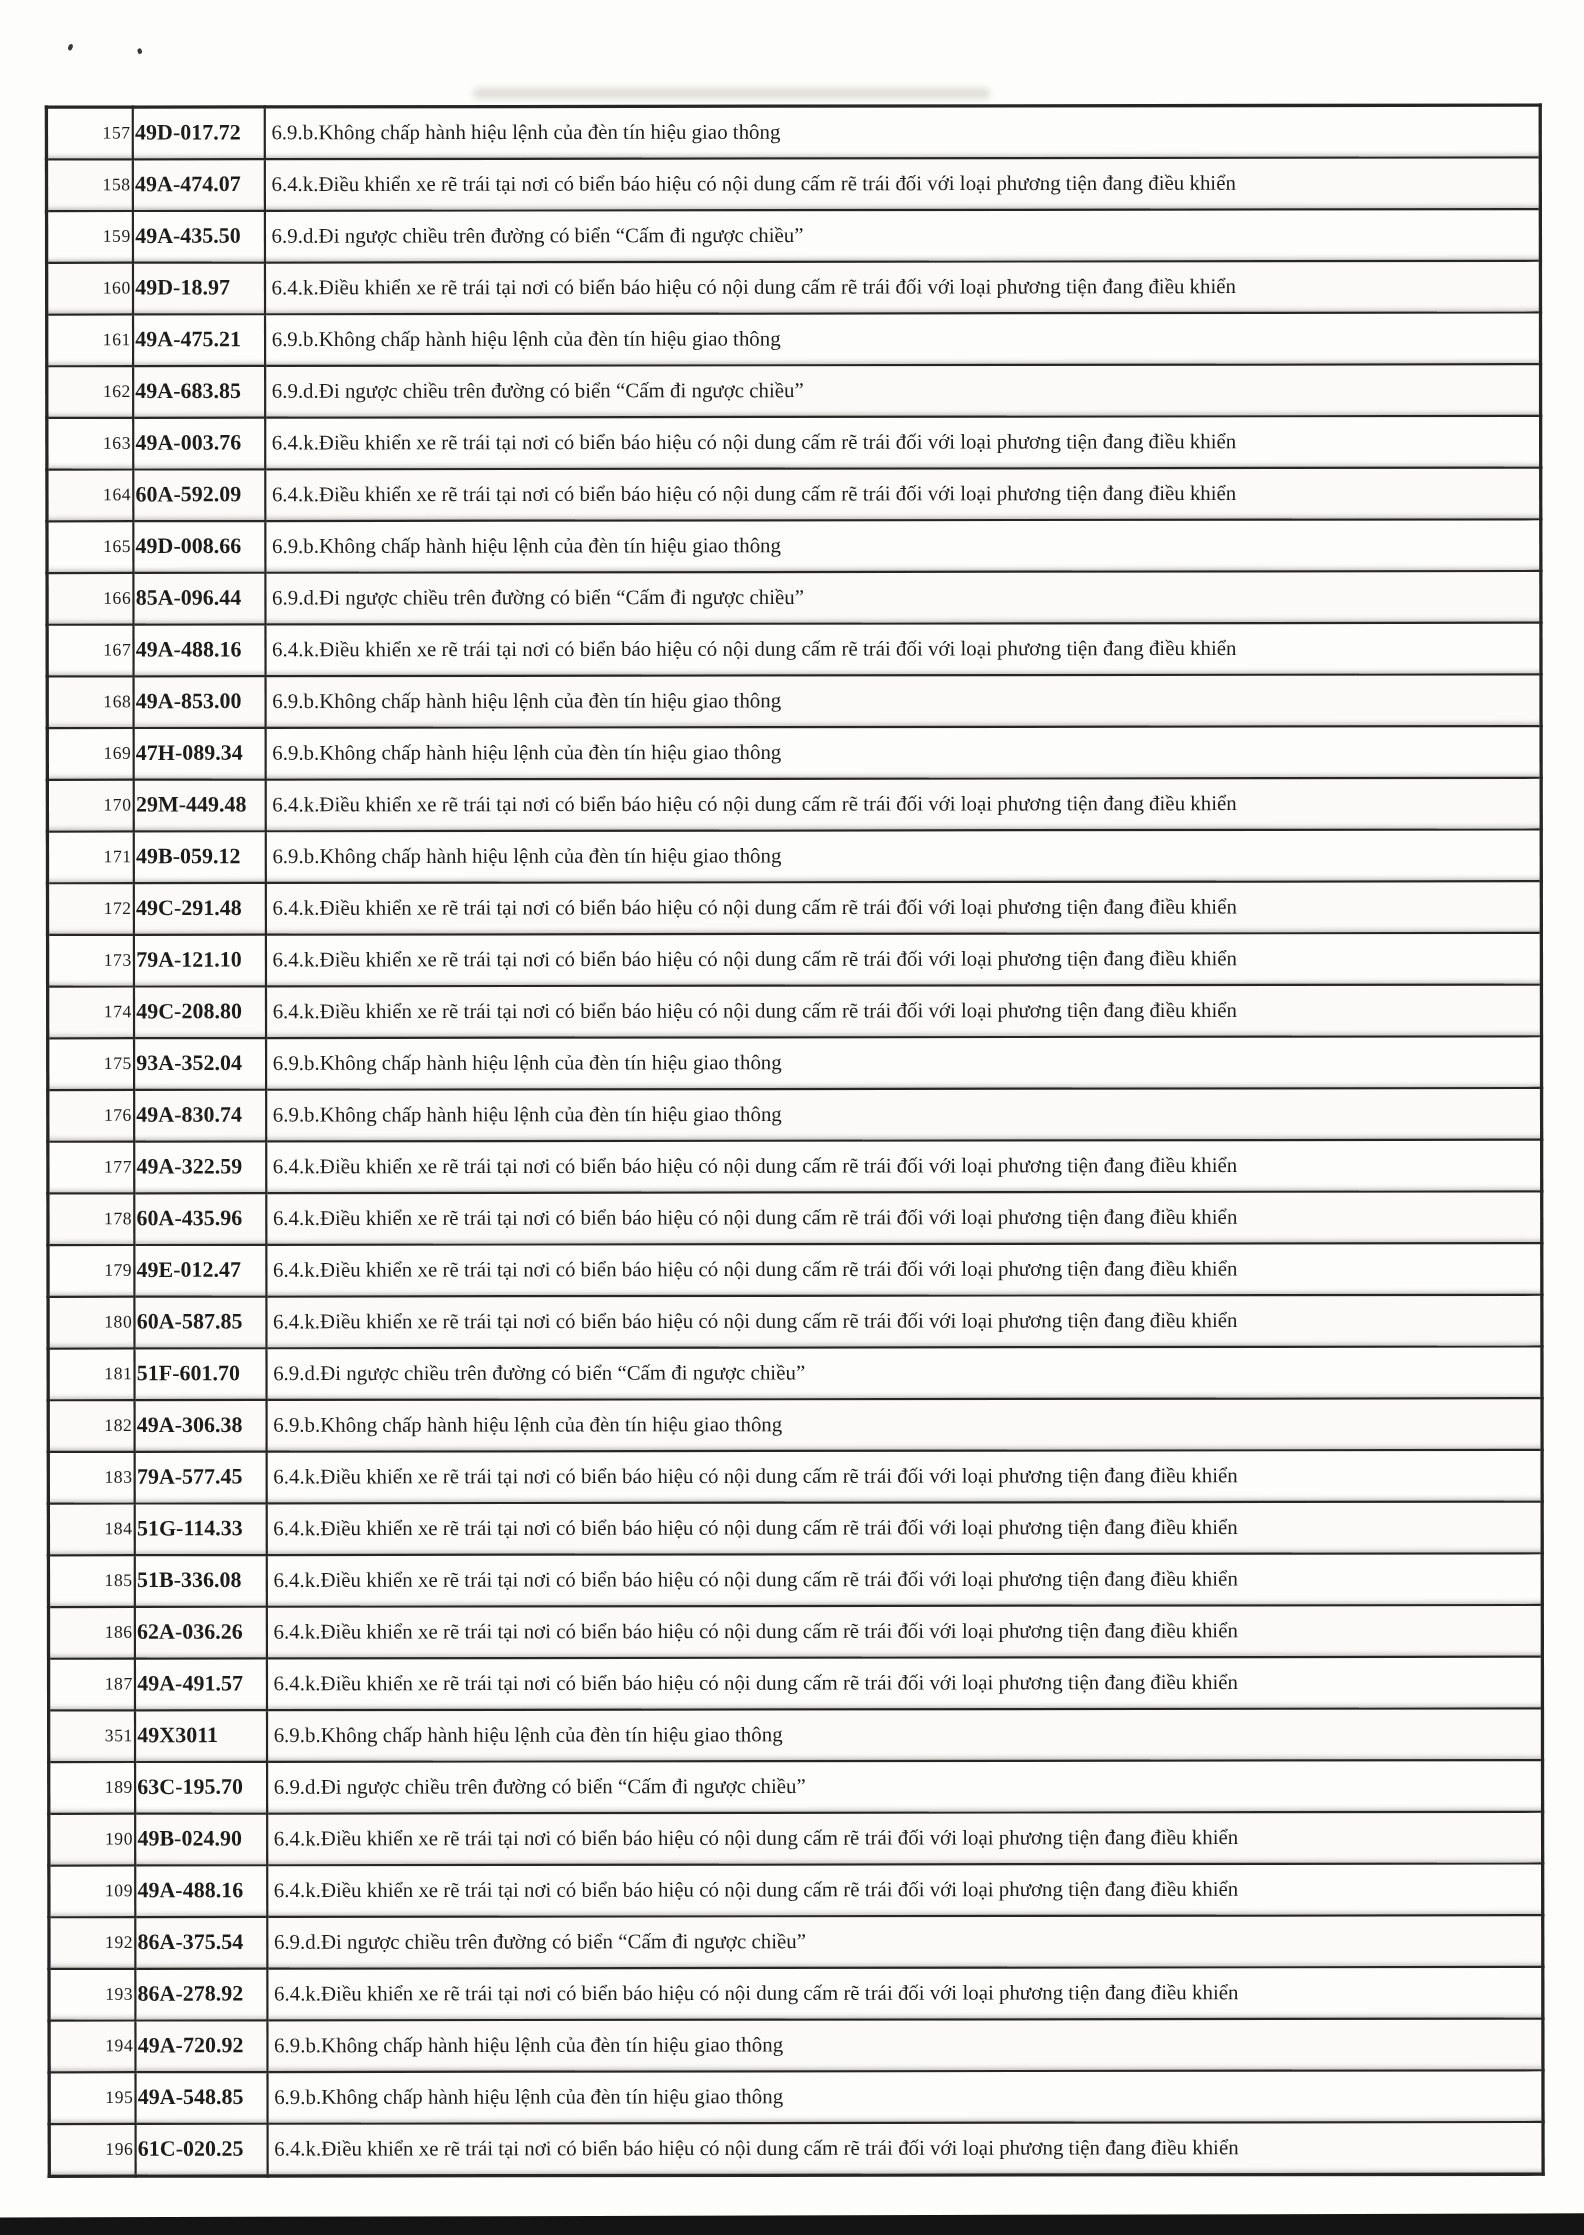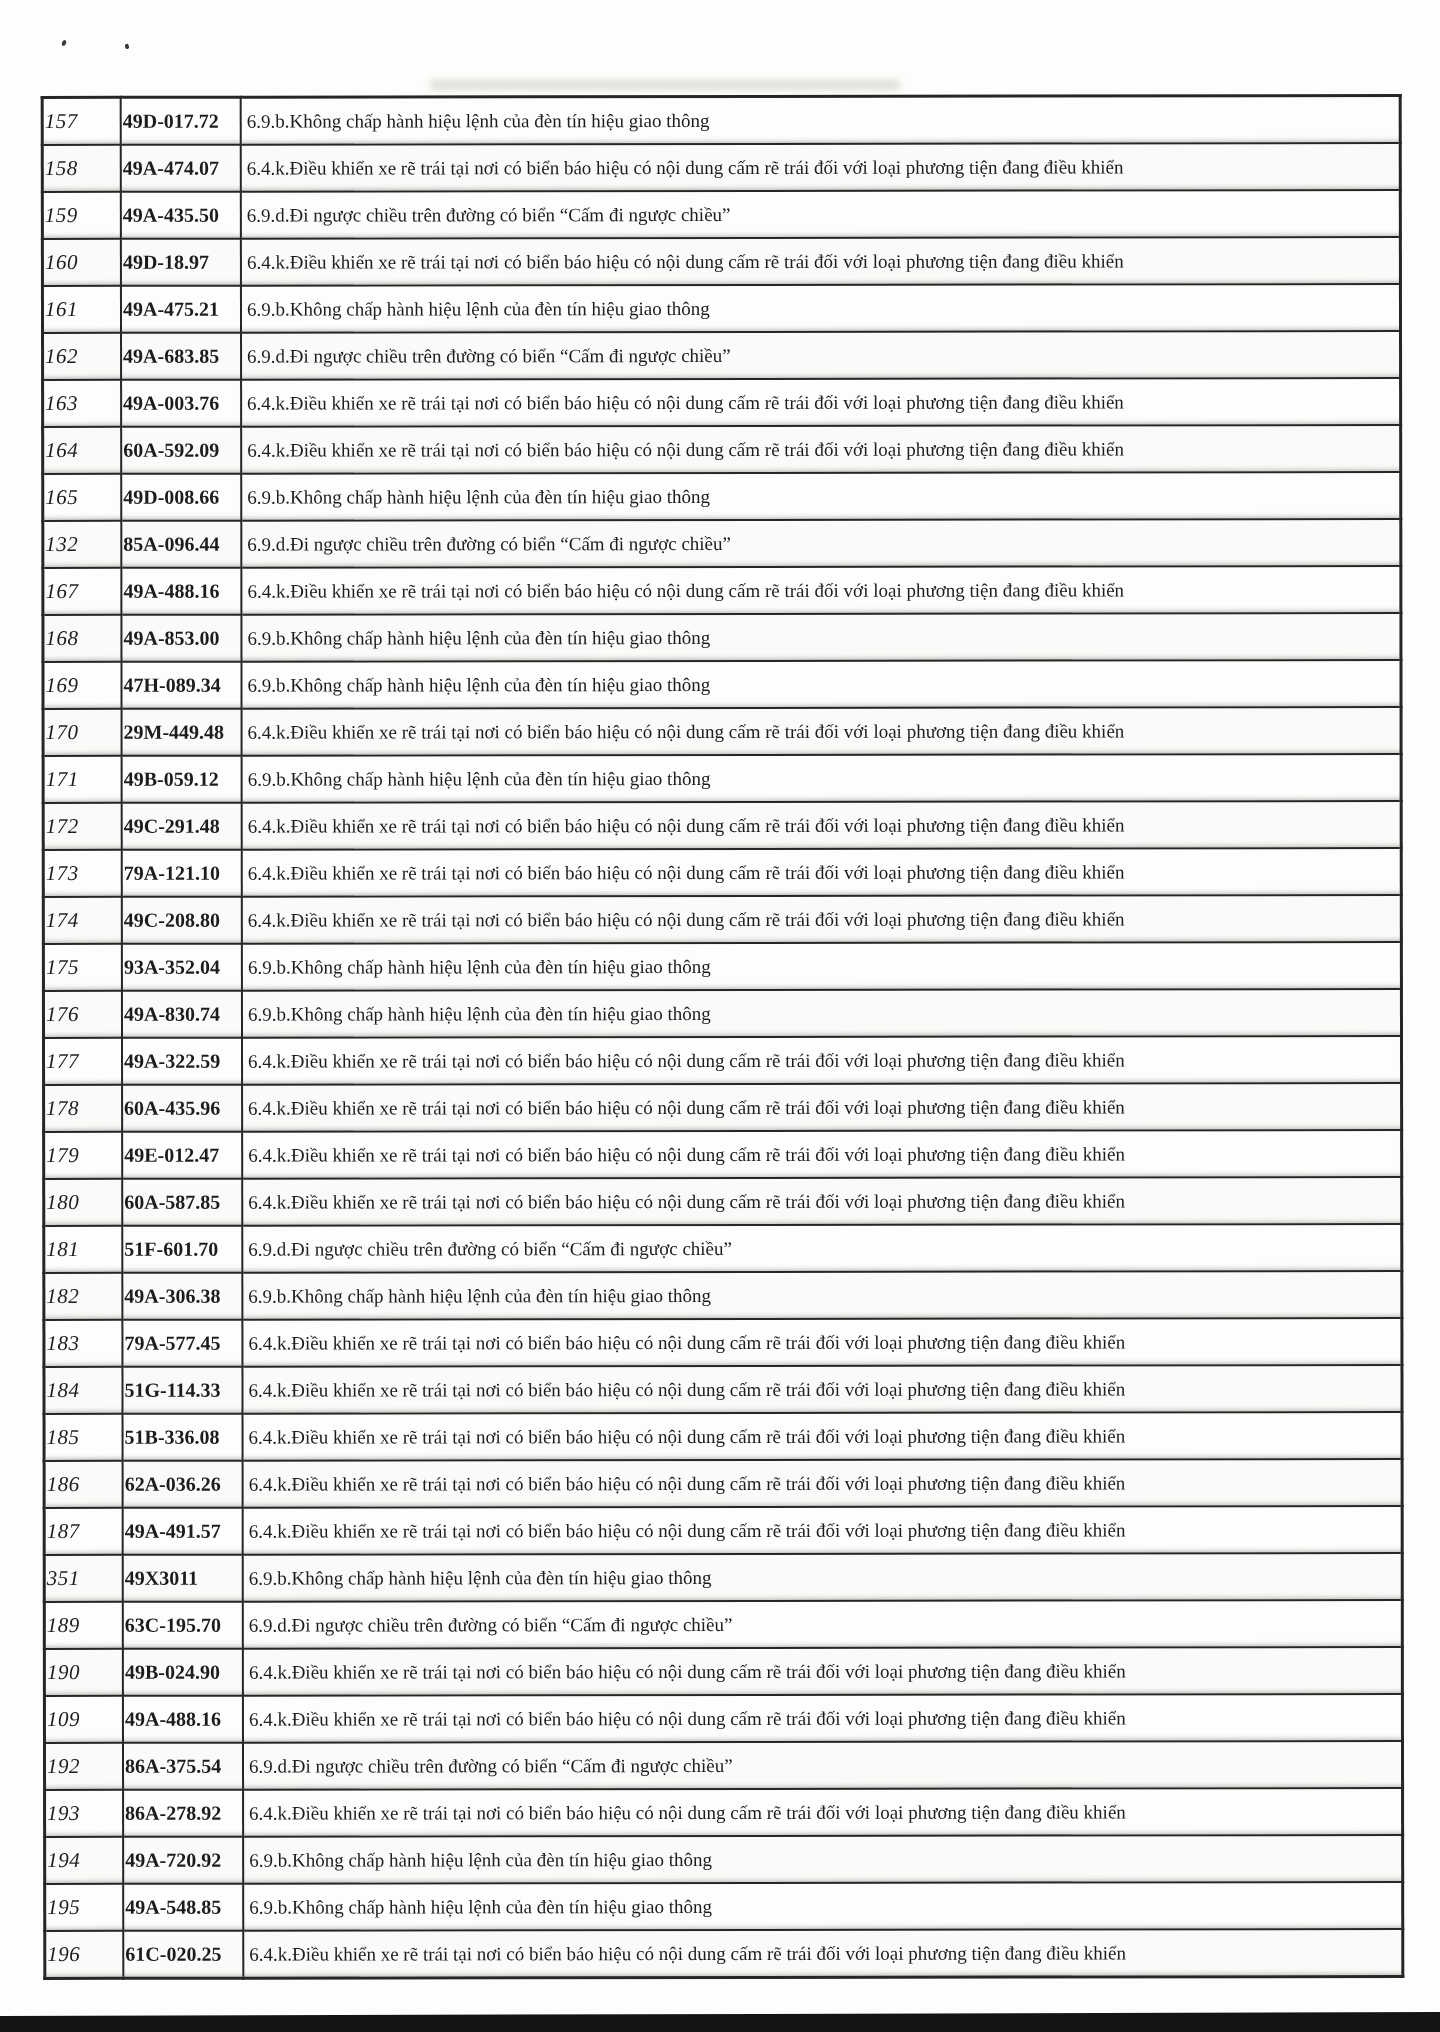--- a/index.html
+++ b/index.html
@@ -52,24 +52,23 @@
     height: 43px;
     vertical-align: middle;
     
     box-shadow: inset 0 -6px 5px -5px rgba(90, 88, 84, 0.45);
     overflow: hidden;
   }
   tr:nth-child(even) td { background: #fbfaf8; }
 
   td.col-no {
     width: 74px;
-    text-align: left;
-    font-size: 21px;
+    text-align: right;
+    font-size: 16px;
     letter-spacing: 0.5px;
-    font-style: italic;
   }
   td.col-plate {
     width: 116px;
     font-weight: bold;
     font-size: 20px;
     white-space: nowrap;
   }
   td.col-violation {
     padding-left: 5px;
     padding-right: 2px;
@@ -137,21 +136,21 @@
       <td class="col-no">164</td>
       <td class="col-plate">60A-592.09</td>
       <td class="col-violation">6.4.k.Điều khiển xe rẽ trái tại nơi có biển báo hiệu có nội dung cấm rẽ trái đối với loại phương tiện đang điều khiển</td>
     </tr>
         <tr>
       <td class="col-no">165</td>
       <td class="col-plate">49D-008.66</td>
       <td class="col-violation">6.9.b.Không chấp hành hiệu lệnh của đèn tín hiệu giao thông</td>
     </tr>
         <tr>
-      <td class="col-no">132</td>
+      <td class="col-no">166</td>
       <td class="col-plate">85A-096.44</td>
       <td class="col-violation">6.9.d.Đi ngược chiều trên đường có biển “Cấm đi ngược chiều”</td>
     </tr>
         <tr>
       <td class="col-no">167</td>
       <td class="col-plate">49A-488.16</td>
       <td class="col-violation">6.4.k.Điều khiển xe rẽ trái tại nơi có biển báo hiệu có nội dung cấm rẽ trái đối với loại phương tiện đang điều khiển</td>
     </tr>
         <tr>
       <td class="col-no">168</td>

